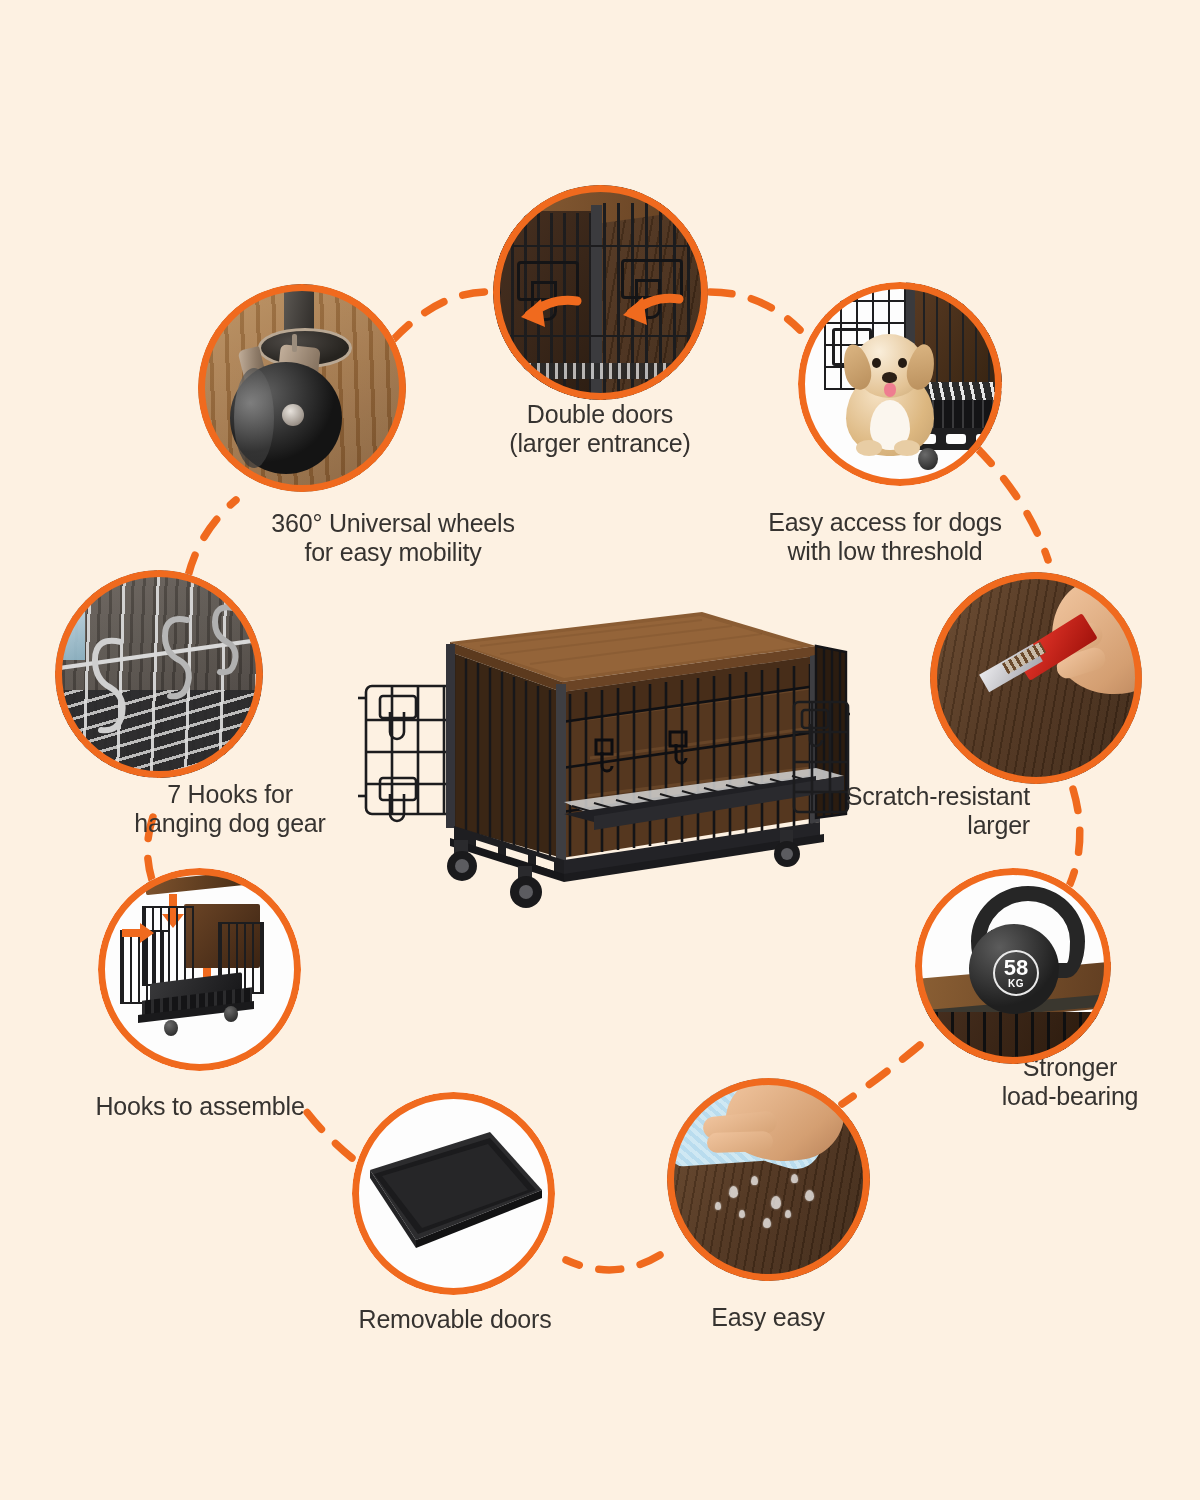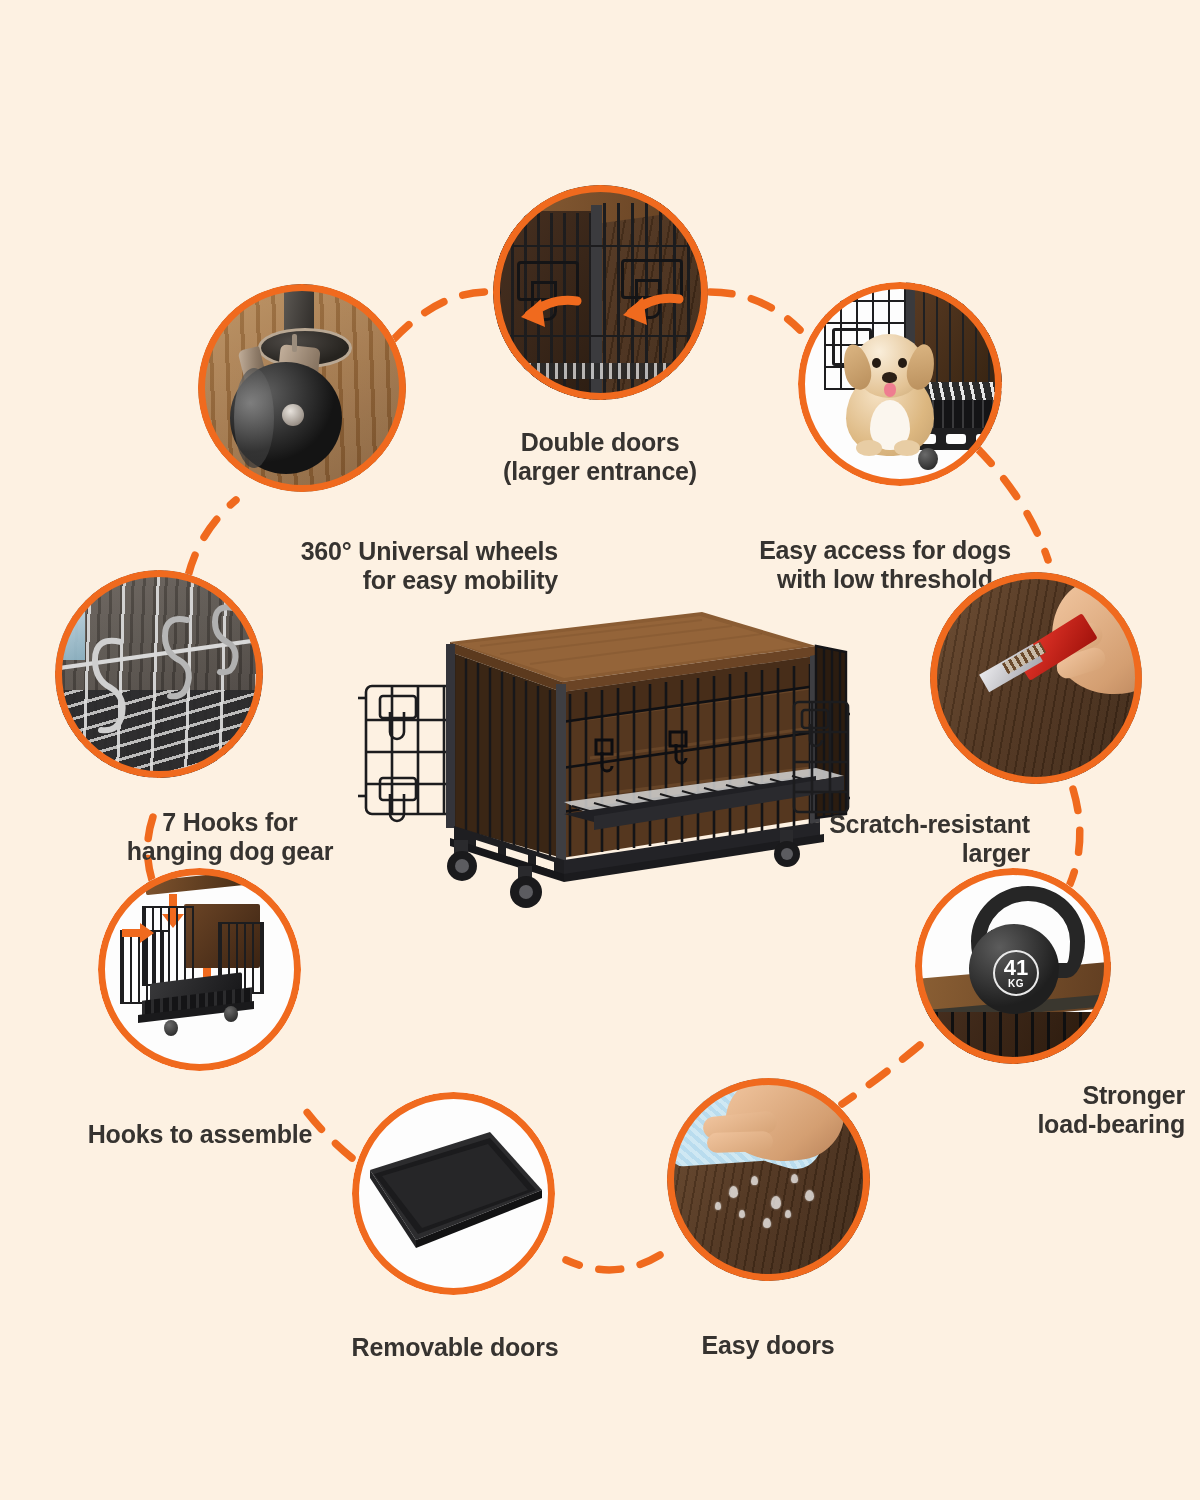--- a/index.html
+++ b/index.html
@@ -23,31 +23,30 @@
   }
   .bubble .ring{
     position:absolute;inset:0;border-radius:50%;
     border:7px solid #F06A1E;box-sizing:border-box;z-index:6;
   }
   .photo{position:absolute;inset:0;border-radius:50%;overflow:hidden;}
 
   .caption{
     position:absolute;
     color:#363330;
-    font-weight:bold;
+    font-weight:normal;
     font-size:25px;
     line-height:1.14;
     letter-spacing:-0.2px;
     white-space:pre-line;
     z-index:4;
-    margin-top:28px;
   }
   .c-center{text-align:center;}
   .c-right{text-align:right;}
-  .c-left{text-align:right;}
+  .c-left{text-align:center;}
 
   
   .scene{position:absolute;inset:0;}
   .wood-dark{background:
       repeating-linear-gradient(100deg, rgba(0,0,0,.16) 0 2px, rgba(255,255,255,.03) 2px 9px),
       linear-gradient(120deg,#6b4a2f 0%,#51351f 45%,#3e2817 100%);}
   .wood-light{background:
       repeating-linear-gradient(88deg, rgba(90,55,25,.22) 0 4px, rgba(255,255,255,.10) 4px 16px),
       linear-gradient(150deg,#b98b57 0%,#9a6d3f 55%,#7d5630 100%);}
   .wood-grey{background:
@@ -280,21 +279,21 @@
 
         <div style="position:absolute;left:-12px;top:144px;width:230px;height:60px;
              background:linear-gradient(120deg,#4a3120,#241509);"></div>
         <div style="position:absolute;left:-12px;top:144px;width:230px;height:60px;
              background:repeating-linear-gradient(90deg,#0f0f10 0 3px,transparent 3px 16px);"></div>
 
         <div class="kb-handle" style="left:56px;top:18px;width:84px;height:62px;"></div>
         <div class="kb-neck" style="left:76px;top:62px;width:44px;height:26px;"></div>
         <div class="kb-ball" style="left:54px;top:56px;width:90px;height:90px;"></div>
         <div class="kb-badge" style="left:78px;top:82px;width:42px;height:42px;">
-          <span class="kb-num">41</span>
+          <span class="kb-num">58</span>
           <span class="kb-unit">KG</span>
         </div>
       </div>
       <div class="ring"></div>
     </div>
     <div class="caption c-left" style="left:955px;top:1053px;width:230px;">Stronger
 load-bearing</div>
   </div>
 
   <div class="feature" style="left:0;top:0;">
@@ -314,21 +313,21 @@
         <div class="droplet" style="left:104px;top:118px;width:10px;height:13px;"></div>
         <div class="droplet" style="left:124px;top:96px;width:7px;height:9px;"></div>
         <div class="droplet" style="left:138px;top:112px;width:9px;height:11px;"></div>
         <div class="droplet" style="left:72px;top:132px;width:6px;height:8px;"></div>
         <div class="droplet" style="left:96px;top:140px;width:8px;height:10px;"></div>
         <div class="droplet" style="left:118px;top:132px;width:6px;height:8px;"></div>
         <div class="droplet" style="left:48px;top:124px;width:6px;height:8px;"></div>
       </div>
       <div class="ring"></div>
     </div>
-    <div class="caption c-center" style="left:668px;top:1303px;width:200px;">Easy doors</div>
+    <div class="caption c-center" style="left:668px;top:1303px;width:200px;">Easy easy</div>
   </div>
 
   <div class="feature" style="left:0;top:0;">
     <div class="bubble" style="left:352px;top:1092px;width:203px;height:203px;">
       <div class="photo">
         <div class="scene white-bg"></div>
         <svg width="203" height="203" viewBox="0 0 203 203" style="position:absolute;left:0;top:0;">
           <path d="M18 78 L138 40 L190 98 L64 148 Z" fill="#2c2c2e"></path>
           <path d="M22 82 L138 46 L184 98 L66 142 Z" fill="#1b1b1d"></path>
           <path d="M64 148 L190 98 L190 106 L64 156 Z" fill="#121213"></path>

